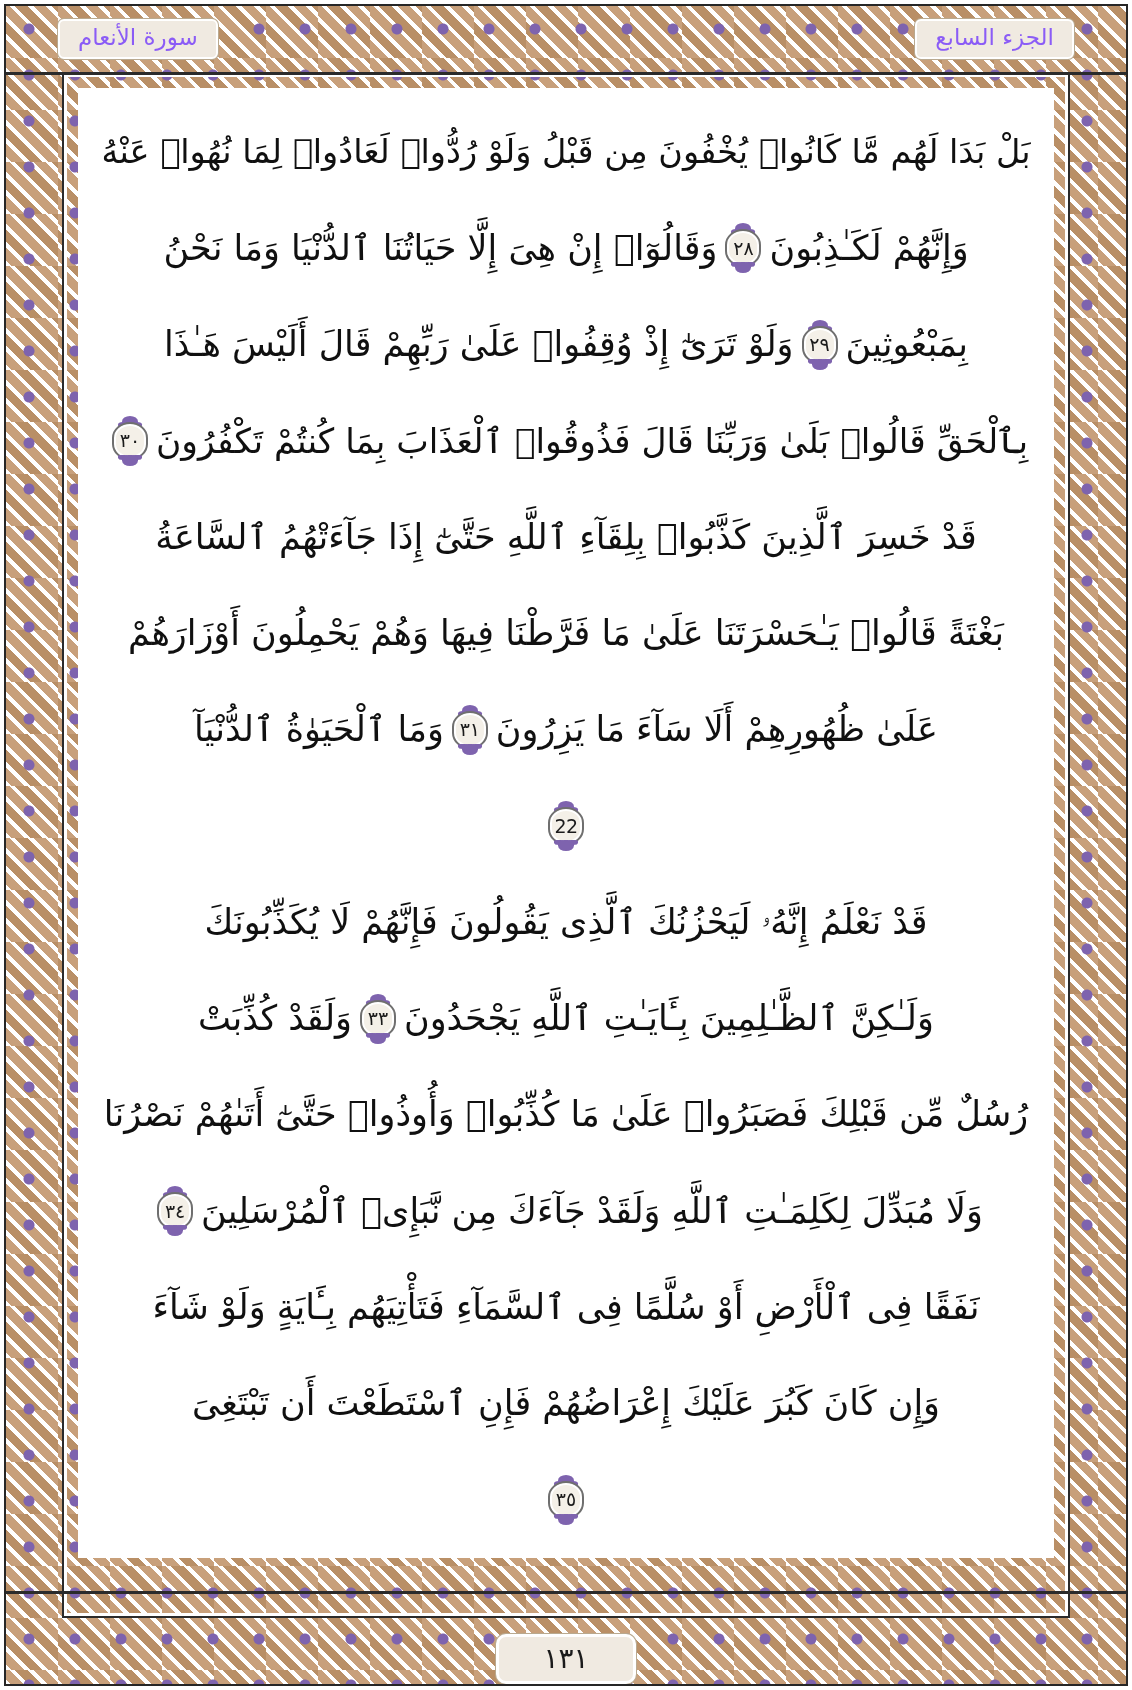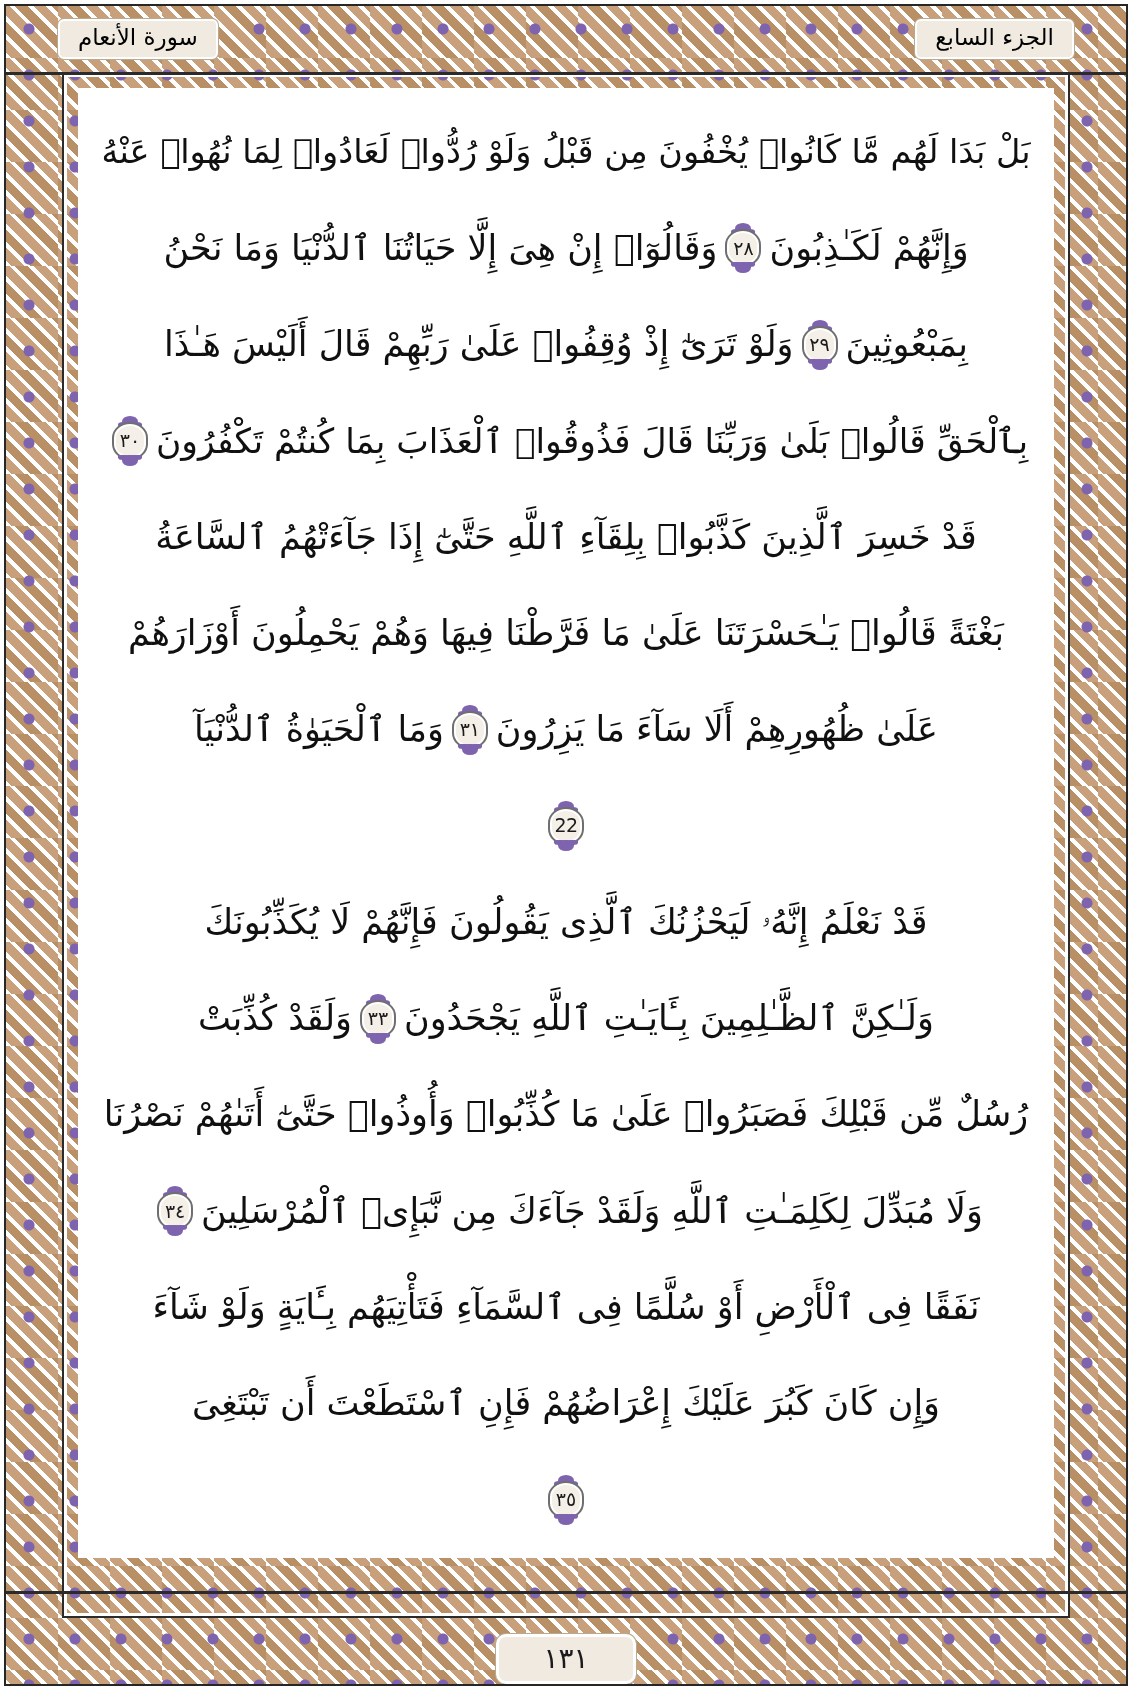--- a/index.html
+++ b/index.html
@@ -75,39 +75,39 @@
   .header-plate {
     background: #F0EAE1;
     border: 2px solid #ffffff;
     border-radius: 6px;
     padding: 2px 18px 6px 18px;
     box-shadow: 0 0 0 1px #b9a98f;
   }
   .header-text {
     font-family: "DejaVu Sans", "Liberation Sans", sans-serif;
     font-size: 23px;
-    color: #000000;
+    color: #8b5cf6;
     white-space: nowrap;
     line-height: 1.25;
   }
 
   
   .text-area {
     position: absolute;
     left: 78px;
     top: 88px;
     right: 78px;
     bottom: 132px;
     background: #ffffff;
     z-index: 5;
     box-sizing: border-box;
     padding: 16px 22px 10px 22px;
     display: flex;
     flex-direction: column;
-    justify-content: space-between;
+    justify-content: flex-end;
   }
 
   .aya-line {
     display: flex;
     align-items: center;
     justify-content: center;
     direction: rtl;
     font-family: "DejaVu Sans", "Liberation Sans", sans-serif;
     font-size: 35px;
     line-height: 1.0;

